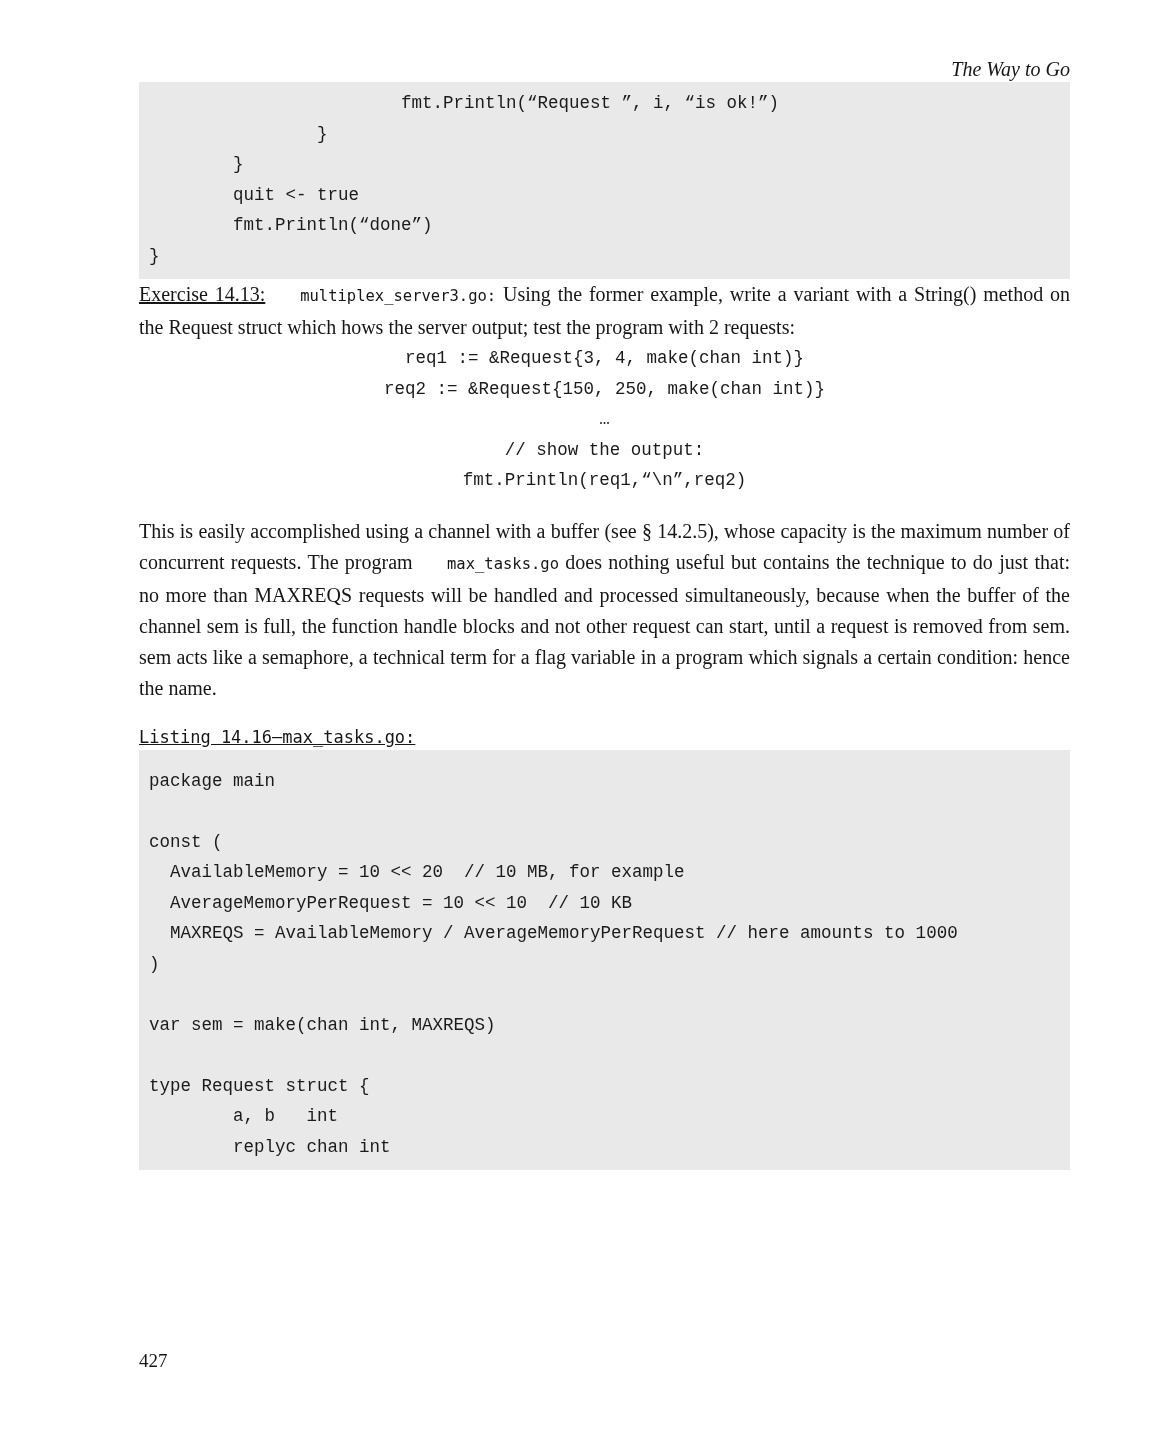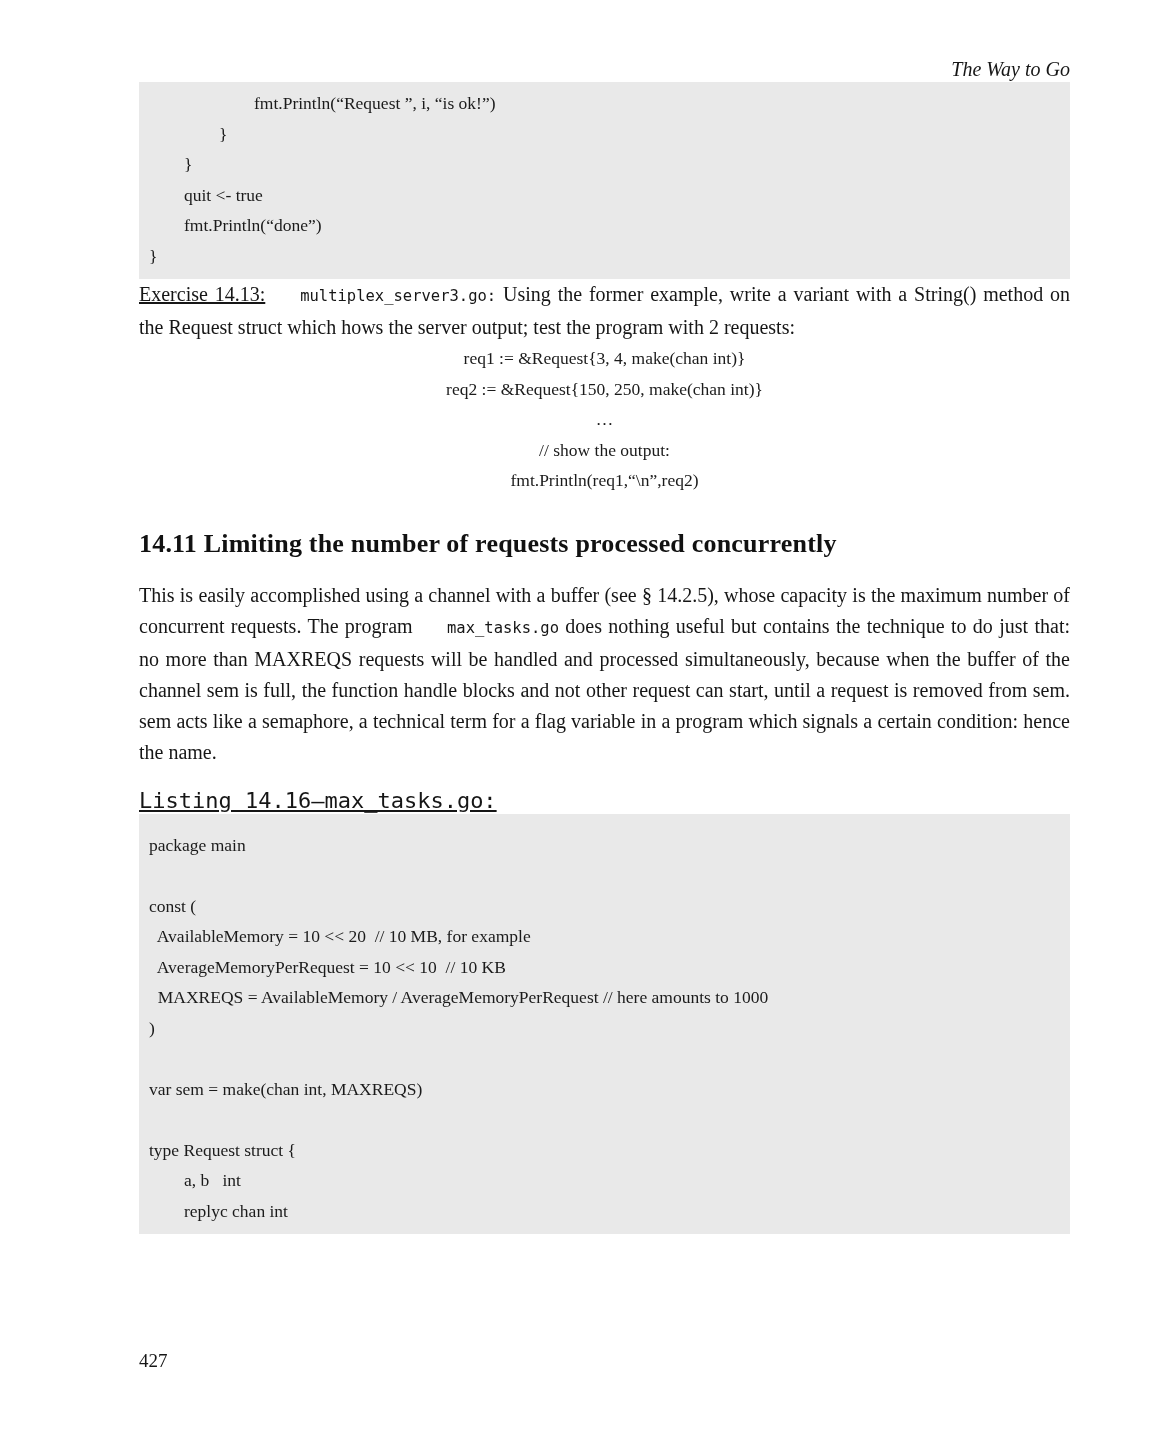--- a/index.html
+++ b/index.html
@@ -19,21 +19,21 @@
     box-sizing: border-box;
   }
   .running-head {
     text-align: right;
     font-style: italic;
     font-size: 20px;
     line-height: 26px;
   }
   pre.codeblock {
     margin: 0;
-    font-family: Liberation Serif, serif;
+    font-family: Liberation Mono, monospace;
     font-size: 17.5px;
     line-height: 30.5px;
     white-space: pre;
     color: #1b1b1b;
   }
   .gray { background: #e9e9e9; }
   .block1 {
     margin-top: 30px;
     margin-left: 61px;
     padding: 6px 10px 8px 10px;
@@ -62,21 +62,21 @@
     font-weight: bold;
     line-height: 32px;
     margin: 32px 0 0 0;
     letter-spacing: 0.2px;
     color: #111111;
   }
   .section-para { margin-top: 20px; }
   .listing-caption {
     margin-top: 20px;
     font-family: "DejaVu Sans Mono", monospace;
-    font-size: 22px;
+    font-size: 17px;
     line-height: 26px;
   }
   .listing-caption .underline-mono { text-decoration: underline; }
   .block3 {
     margin-top: 6px;
     margin-left: 61px;
     padding: 16px 10px 8px 10px;
   }
   .page-number {
     position: absolute;
@@ -107,21 +107,20 @@
     <span class="underline">Exercise 14.13:</span>
     <span class="inline-code">multiplex_server3.go:</span><span> Using the former example, write a variant with a String() method on the Request struct which hows the server output; test the program with 2 requests:</span>
   </p>
 
   <pre class="codeblock block2">req1 := &amp;Request{3, 4, make(chan int)}
 req2 := &amp;Request{150, 250, make(chan int)}
 …
 // show the output:
 fmt.Println(req1,“\n”,req2)</pre>
 
-  <h2 class="section-heading">14.11 Limiting the number of requests processed concurrently</h2>
 
   <p class="body-text section-para">
     <span>This is easily accomplished using a channel with a buffer (see § 14.2.5), whose capacity is the maximum number of concurrent requests. The program </span><span class="inline-code">max_tasks.go</span><span> does nothing useful but contains the technique to do just that: no more than MAXREQS requests will be handled and processed simultaneously, because when the buffer of the channel sem is full, the function handle blocks and not other request can start, until a request is removed from sem. sem acts like a semaphore, a technical term for a flag variable in a program which signals a certain condition: hence the name.</span>
   </p>
 
   <div class="listing-caption">
     <span class="underline-mono">Listing 14.16—max_tasks.go:</span>
   </div>
 
   <pre class="codeblock gray block3">package main

